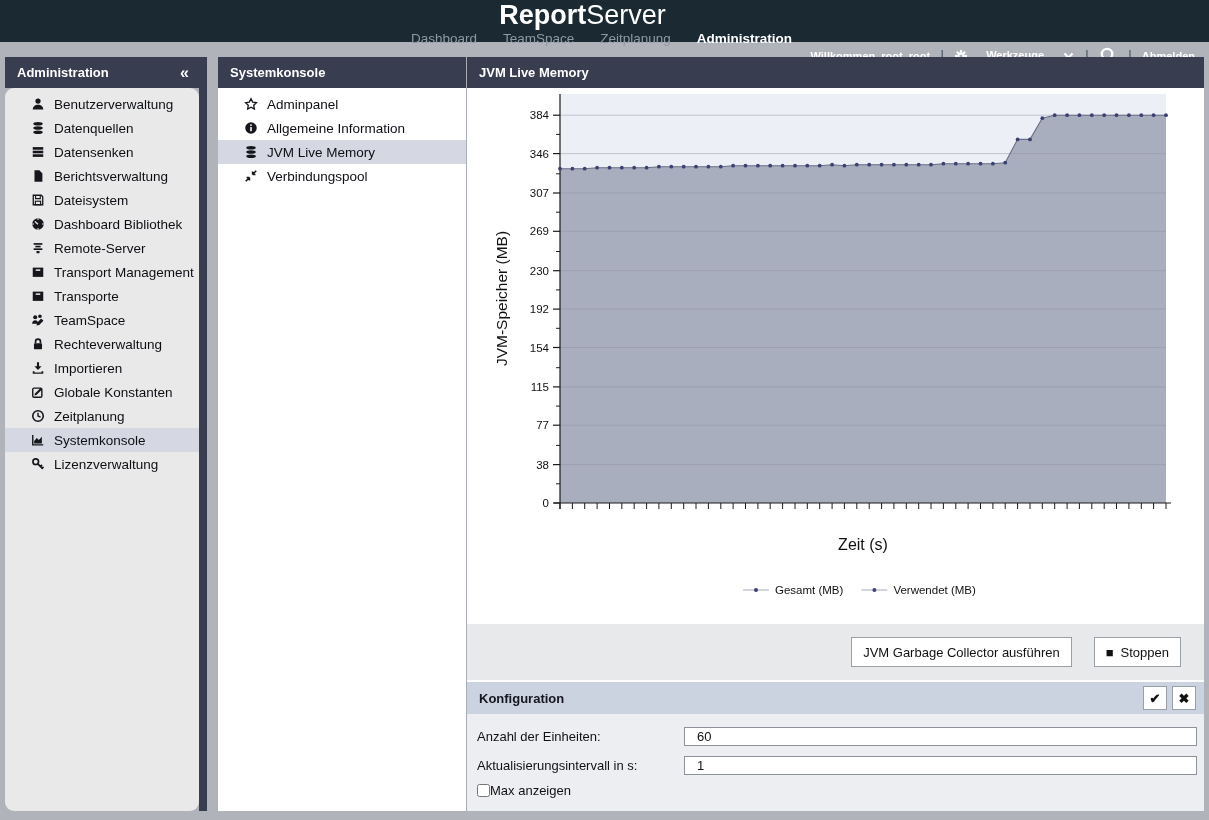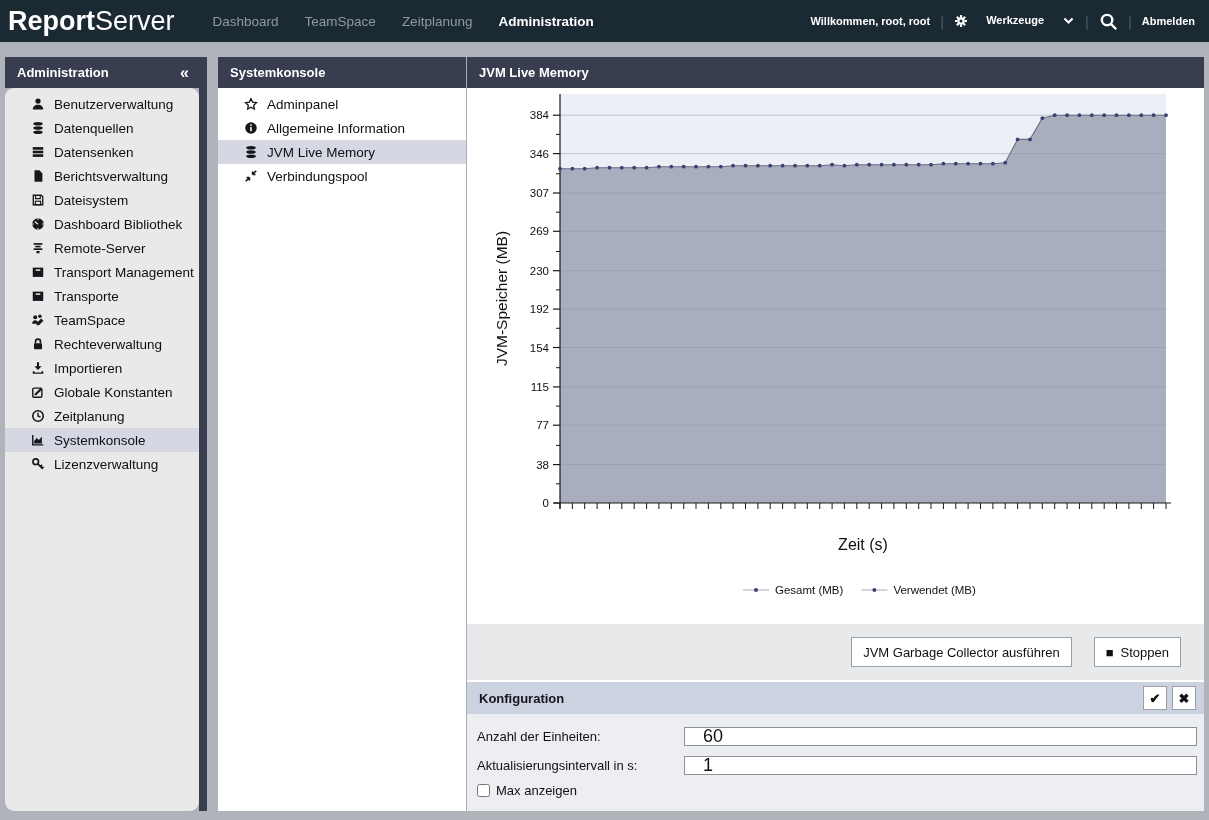--- a/index.html
+++ b/index.html
@@ -8,20 +8,21 @@
     width:1209px; height:820px;
     background:#b0b3ba;
     font-family:"Liberation Sans", sans-serif;
     overflow:hidden;
   }
   
   .navbar {
     height:42px; background:#1b2933;
     display:flex; align-items:center;
     padding:0 14px 0 8px;
+    flex-direction:column;
   }
   .logo { font-size:27px; color:#fff; margin-right:38px; white-space:nowrap; }
   .logo .bold { font-weight:bold; }
   .logo .light { font-weight:normal; }
   .nav-links { display:flex; gap:26px; font-size:13.5px; color:#8e9aa2; }
   .nav-link { cursor:pointer; }
   .nav-link.active { color:#fff; font-weight:bold; }
   .nav-right { margin-left:auto; display:flex; align-items:center; gap:10px;
                color:#fff; font-size:11px; font-weight:bold; }
   .nav-sep { color:#4b5b63; font-size:15px; font-weight:normal; }
@@ -75,24 +76,24 @@
   .hdr-btn {
     width:24px; height:24px; background:#fff; border:1px solid #9aa0a8;
     font-size:13px; font-weight:bold; color:#111; cursor:pointer;
     display:inline-flex; align-items:center; justify-content:center; padding:0;
   }
   .config-body { flex:1; background:#edeef1; padding:11px 7px 0 10px; }
   .cfg-row { display:flex; align-items:center; height:22px; margin-bottom:7px; }
   .cfg-label { width:207px; font-size:13px; color:#111; flex:none; }
   .cfg-input {
     flex:1; height:19px; background:#fff; border:1px solid #8d929b;
-    font-family:"Liberation Sans", sans-serif; font-size:18px; color:#111;
-    padding:0 18px;
-  }
-  .cfg-check-row { display:flex; align-items:center; gap:6px; margin-top:3px; font-size:13px; color:#111; }
+    font-family:"Liberation Sans", sans-serif; font-size:13px; color:#111;
+    padding:0 12px;
+  }
+  .cfg-check-row { display:flex; align-items:center; gap:0; margin-top:3px; font-size:13px; color:#111; }
   .cfg-check-row input { width:13px; height:13px; margin:0; }
 </style>
 </head>
 <body>
 
 <div class="navbar">
   <div class="logo"><span class="bold">Report</span><span class="light">Server</span></div>
   <div class="nav-links" id="nav-links">
       <span class="nav-link">Dashboard</span>
       <span class="nav-link">TeamSpace</span>

